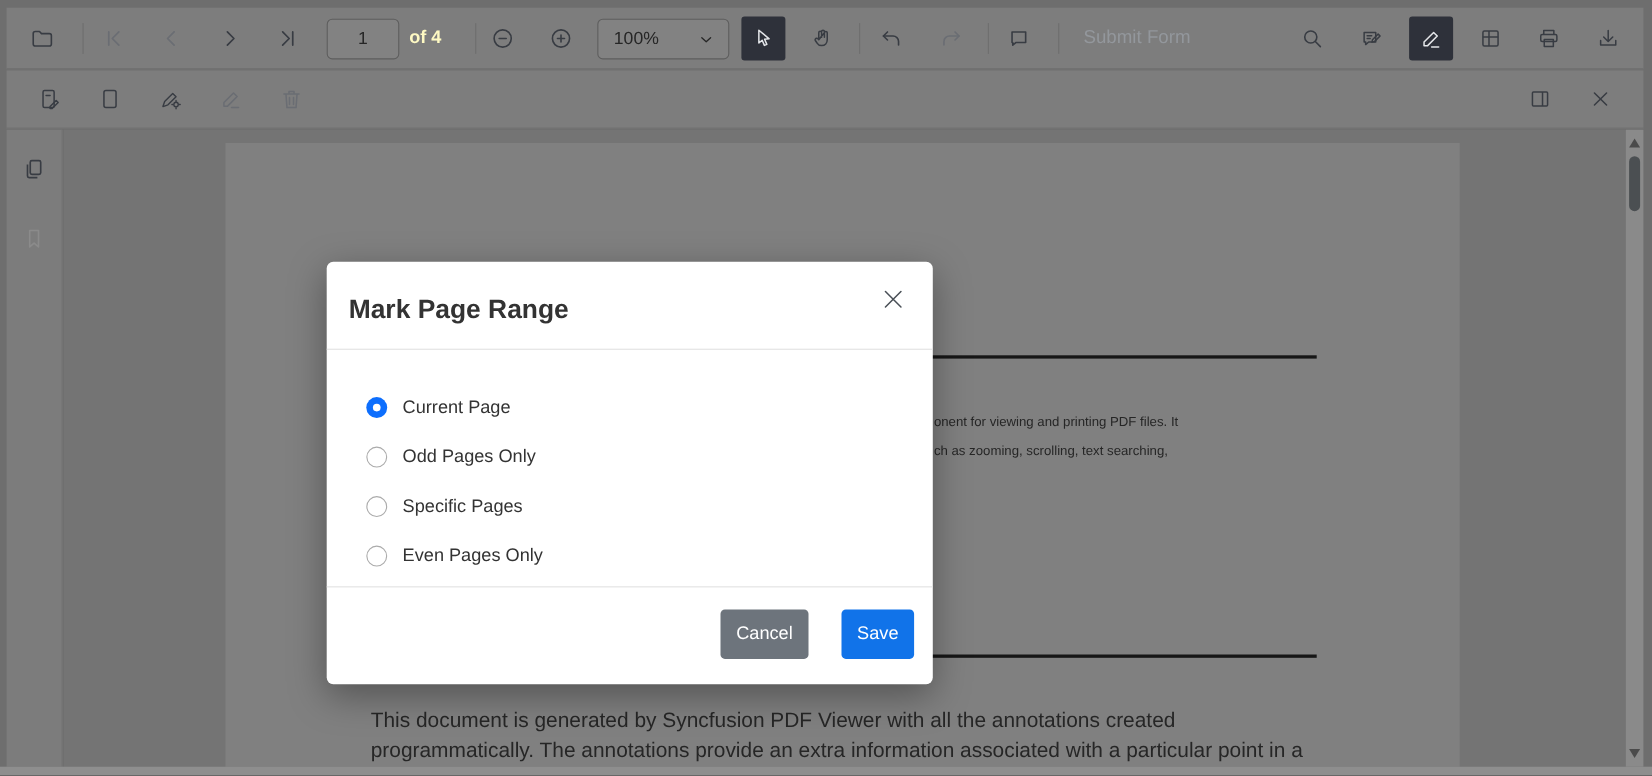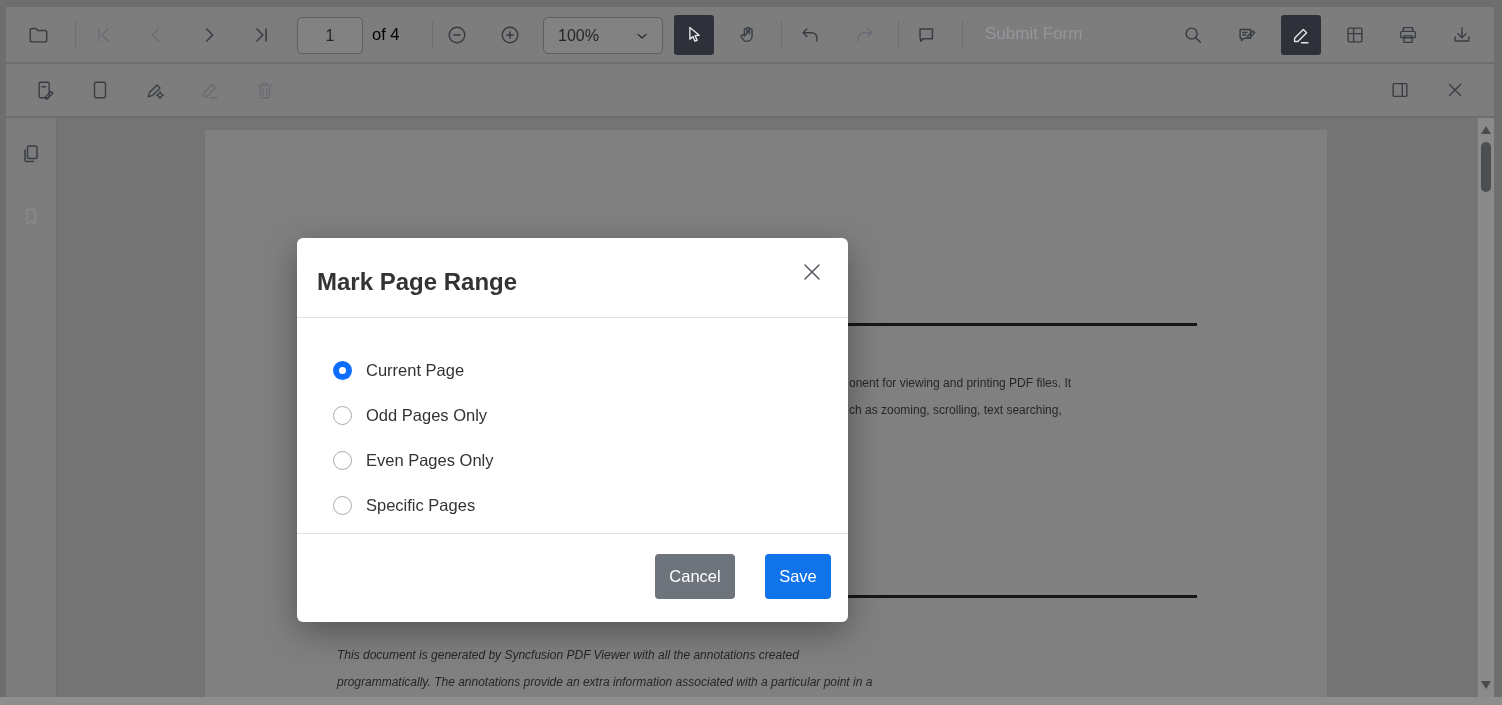--- a/index.html
+++ b/index.html
@@ -10,40 +10,40 @@
   
   .toolbar1 { position:absolute; left:6px; top:7px; width:1488px; height:56px; background:#7d7d7d; border-bottom:1px solid #6f6f6f; }
   .toolbar2 { position:absolute; left:6px; top:64px; width:1488px; height:53px; background:#7d7d7d; border-bottom:1px solid #6f6f6f; }
   .tbtn { position:absolute; width:36px; height:36px; top:10px; display:flex; align-items:center; justify-content:center; border-radius:3px; cursor:pointer; }
   .toolbar2 .tbtn { top:8px; }
   .tbtn.active { width:40px; height:40px; top:8px; background:#2e313a; }
   .sep { position:absolute; top:14px; width:1px; height:28px; background:#6e6e6e; }
   .ic { color:#383c43; } .dim { color:#6a6d73; } .on-dark { color:#e4e6e9; }
   svg { display:block; }
   .page-input { position:absolute; left:291px; top:10px; width:66px; height:37px; background:#828282; border:1px solid #5e5e5e; border-radius:5px; text-align:center; font-size:16px; color:#262626; font-family:"Liberation Sans",sans-serif; outline:none; }
-  .of-label { position:absolute; left:366px; top:18px; font-size:16.5px; color:#000000; }
+  .of-label { position:absolute; left:366px; top:18px; font-size:16.5px; color:#fef9c3;font-weight:bold; }
   .zoom-dd { position:absolute; left:537px; top:10px; width:120px; height:37px; background:#828282; border:1px solid #5e5e5e; border-radius:5px; display:flex; align-items:center; justify-content:space-between; padding:0 12px 0 14px; cursor:pointer; }
   .zoom-dd span { font-size:16px; color:#262626; }
   .submit-form { position:absolute; left:979px; top:17px; font-size:17px; color:#93979c; }
 
   
   .sidebar { position:absolute; left:6px; top:118px; width:51px; height:579px; background:#7c7c7c; border-right:1px solid #717171; }
   .side-btn { position:absolute; left:6px; width:38px; height:38px; display:flex; align-items:center; justify-content:center; cursor:pointer; }
   .content { position:absolute; left:58px; top:118px; width:1420px; height:579px; background:#747474; }
   .scrollbar { position:absolute; left:1478px; top:118px; width:16px; height:579px; background:#8a8a8a; }
   .scroll-up { position:absolute; left:3px; top:8px; width:0; height:0; border-left:5px solid transparent; border-right:5px solid transparent; border-bottom:8px solid #4b4b4b; cursor:pointer; }
   .scroll-down { position:absolute; left:3px; bottom:8px; width:0; height:0; border-left:5px solid transparent; border-right:5px solid transparent; border-top:8px solid #4b4b4b; cursor:pointer; }
   .scroll-thumb { position:absolute; left:3px; top:24px; width:10px; height:50px; background:#4b4f52; border-radius:5px; cursor:pointer; }
   .bottomstrip { position:absolute; left:0; top:697px; width:1502px; height:8px; background:#8e8e8e; }
 
   
   .doc-page { position:absolute; left:147px; top:12px; width:1122px; height:567px; background:#808080; }
   .doc-rule { position:absolute; left:135px; width:857px; height:3px; background:#161616; }
   .doc-clip { position:absolute; left:644px; font-size:12px; color:#262626; white-space:nowrap; line-height:27px; }
-  .doc-par { position:absolute; left:132px; top:512px; font-size:12px; color:#262626; line-height:27px; width:1060px;font-style:italic; }
+  .doc-par { position:absolute; left:132px; top:512px; font-size:19px; color:#262626; line-height:27px; width:1060px; }
 
   
   .dialog { position:absolute; left:297px; top:238px; width:551px; height:384px; background:#ffffff; border-radius:6px; box-shadow:0 10px 34px rgba(0,0,0,0.35); z-index:10; }
   .dlg-header { position:relative; height:80px; border-bottom:1px solid #e2e2e2; }
   .dlg-title { position:absolute; left:20px; top:30px; font-size:24px; font-weight:600; color:#333333; }
   .dlg-close { position:absolute; right:22px; top:20px; width:28px; height:28px; display:flex; align-items:center; justify-content:center; cursor:pointer; color:#4a5057; }
   .dlg-body { position:relative; height:216px; border-bottom:1px solid #e2e2e2; padding:30px 0 0 36px; }
   .opt { display:flex; align-items:center; height:45px; cursor:pointer; }
   .radio { width:19px; height:19px; border-radius:50%; border:1px solid #ababab; background:#fff; flex:0 0 19px; position:relative; }
   .radio.sel { border:none; background:#0d6efd; }
@@ -336,25 +336,25 @@
       <div class="opt">
         <span class="radio sel"></span>
         <span class="optlabel">Current Page</span>
       </div>
       <div class="opt">
         <span class="radio"></span>
         <span class="optlabel">Odd Pages Only</span>
       </div>
       <div class="opt">
         <span class="radio"></span>
-        <span class="optlabel">Even Pages Only</span>
+        <span class="optlabel">Specific Pages</span>
       </div>
       <div class="opt">
         <span class="radio"></span>
-        <span class="optlabel">Specific Pages</span>
+        <span class="optlabel">Even Pages Only</span>
       </div>
     </div>
     <div class="dlg-footer">
       <button class="btn btn-cancel">Cancel</button>
       <button class="btn btn-save">Save</button>
     </div>
   </div>
 
 </div>
 

